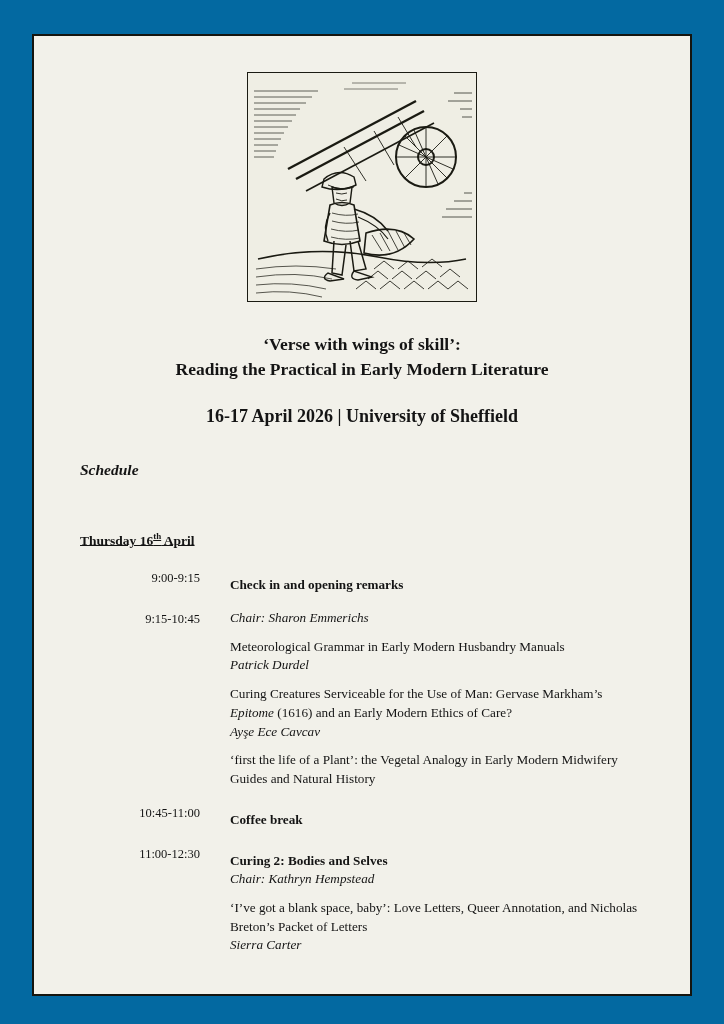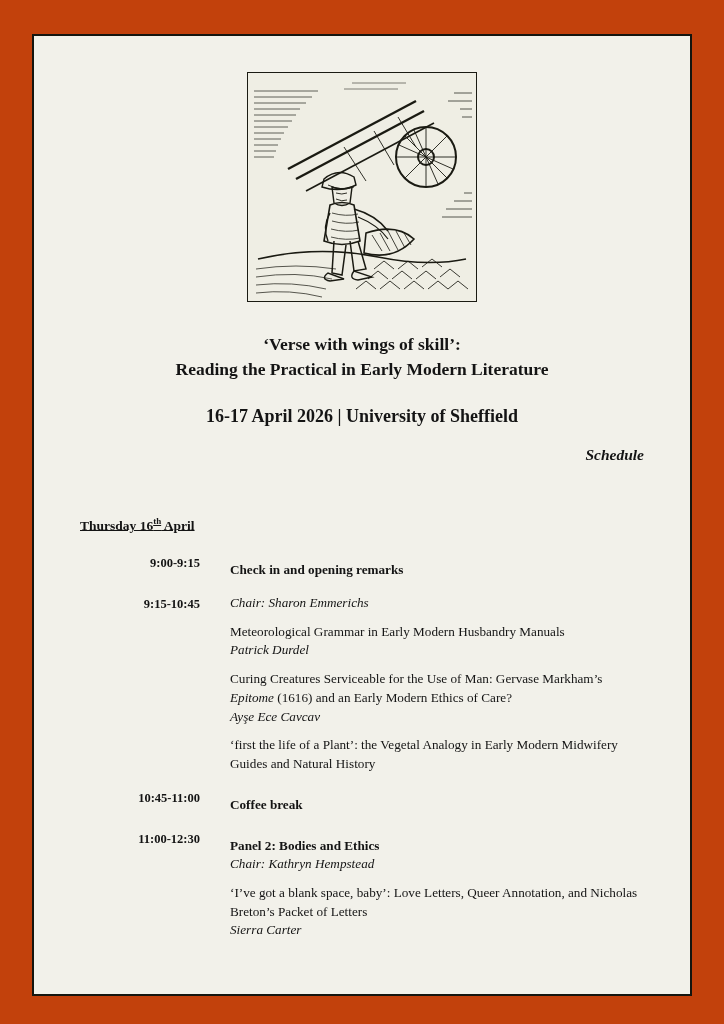--- a/index.html
+++ b/index.html
@@ -11,21 +11,21 @@
     width: 724px;
     height: 1024px;
     font-family: "Liberation Serif", serif;
     color: #141414;
     overflow: hidden;
   }
   .page {
     position: relative;
     width: 724px;
     height: 1024px;
-    background: #c2410c;
+    background: #0369a1;
     box-sizing: border-box;
   }
   .frame {
     position: absolute;
     left: 32px;
     top: 34px;
     width: 660px;
     height: 962px;
     border: 2px solid #15150f;
     box-sizing: border-box;
@@ -62,25 +62,25 @@
     line-height: 1.42;
     margin-top: 30px;
   }
   .subtitle {
     text-align: center;
     font-weight: bold;
     font-size: 18px;
     margin-top: 24px;
   }
   .schedule-word {
-    text-align: right;
+    text-align: left;
     font-weight: bold;
     font-style: italic;
     font-size: 15.5px;
-    margin-top: 19px;
+    margin-top: 34px;
   }
   
   .day-heading {
     font-weight: bold;
     font-size: 13.5px;
     text-decoration: underline;
     margin-top: 52px;
     margin-left: 0px;
   }
   .sup {
@@ -96,21 +96,21 @@
     display: flex;
     align-items: flex-start;
     margin-bottom: 14px;
   }
   .time {
     width: 150px;
     flex: 0 0 150px;
     text-align: right;
     padding-right: 30px;
     box-sizing: border-box;
-    font-weight: bold;
+    font-weight: normal;
     font-size: 12.5px;
     line-height: 1.45;
     padding-top: 1px;
   }
   .body {
     flex: 1 1 auto;
     font-size: 13.2px;
     line-height: 1.42;
   }
   .b-head {
@@ -289,21 +289,21 @@
         <div class="row">
           <div class="time">10:45-11:00</div>
           <div class="body">
             <div class="b-head">Coffee break</div>
           </div>
         </div>
 
         <div class="row">
           <div class="time">11:00-12:30</div>
           <div class="body">
-            <div class="b-head">Panel 2: Bodies and Ethics</div>
+            <div class="b-head">Curing 2: Bodies and Selves</div>
             <div class="b-chair">Chair: Kathryn Hempstead</div>
 
             <div class="paper">
               <div class="pt"><span>‘I’ve got a blank space, baby’: Love Letters, Queer Annotation, and Nicholas Breton’s Packet of Letters</span><span class="ital"></span><span></span></div>
               <div class="au">Sierra Carter</div>
             </div>
           </div>
         </div>
 
       </div>

